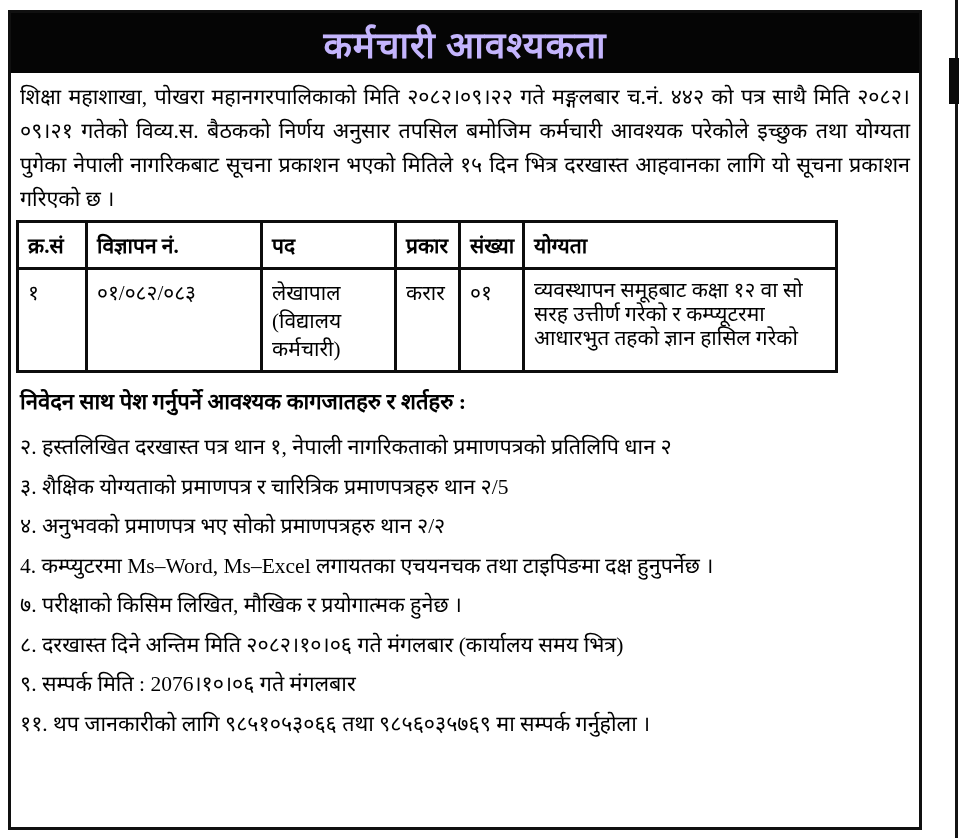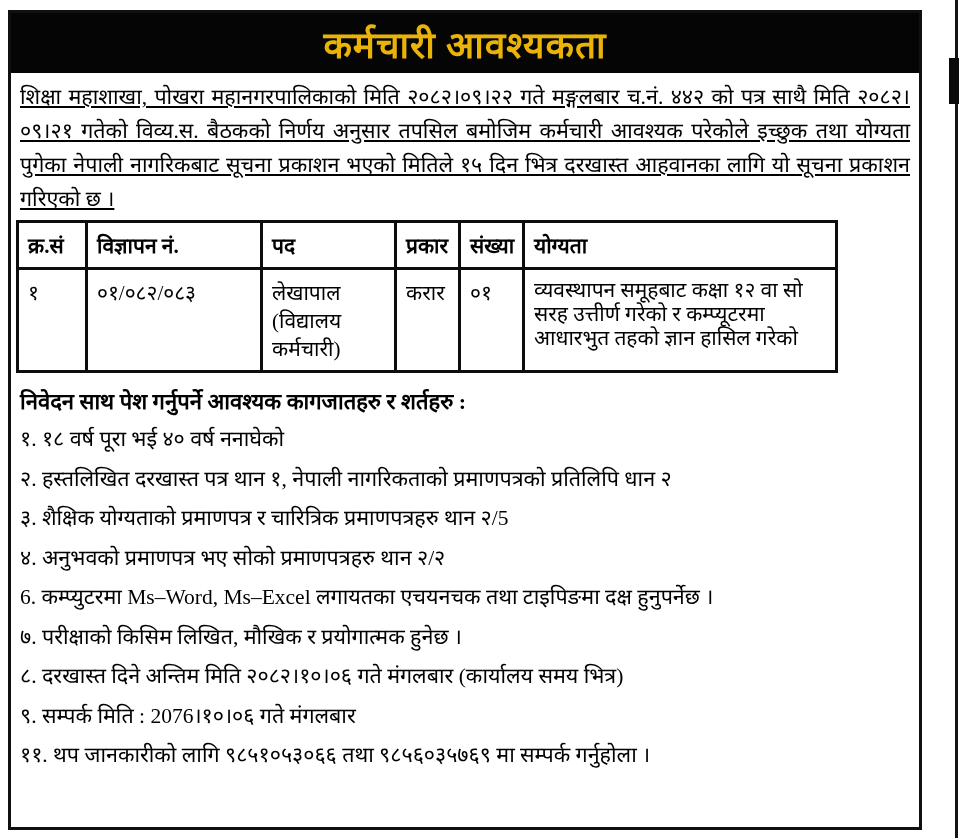--- a/index.html
+++ b/index.html
@@ -8,36 +8,36 @@
   .canvas { position:relative; width:961px; height:838px; background:#fff; }
 
   
   .edge-line  { position:absolute; left:955px; top:0; width:3px; height:838px; background:#141414; }
   .edge-patch { position:absolute; left:949px; top:58px; width:10px; height:46px; background:#0a0a0a; }
 
   
   .doc { position:absolute; left:8px; top:10px; width:914px; height:820px;
          border:3px solid #101010; background:#fff; }
 
-  .title-band { height:60px; background:#050505; color:#eab308; display:flex;
+  .title-band { height:60px; background:#050505; color:#c4b5fd; display:flex;
                 align-items:center; justify-content:center;
                 font-size:37px; font-weight:bold; letter-spacing:1px; }
 
-  .intro { margin:7px 9px 4px 9px; font-size:21.5px; line-height:34px; text-align:justify;text-decoration:underline; }
+  .intro { margin:7px 9px 4px 9px; font-size:21.5px; line-height:34px; text-align:justify; }
 
   table.vacancy { border-collapse:collapse; margin:3px 5px 0 5px; width:822px;
                   font-size:21px; table-layout:fixed; }
   table.vacancy th, table.vacancy td { border:3px solid #0d0d0d; padding:8px 9px;
                   vertical-align:top; text-align:left; font-size:21px; }
   table.vacancy th { font-weight:bold; height:46px; }
   td.qual { text-align:justify; line-height:24px; }
   .col-sn{width:69px}.col-ad{width:175px}.col-post{width:134px}
   .col-type{width:64px}.col-num{width:64px}.col-qual{width:auto}
 
-  .req-heading { margin:12px 9px 8px 9px; font-weight:bold; font-size:22px; }
+  .req-heading { margin:12px 9px 16px 9px; font-weight:bold; font-size:22px; }
   .req-list { margin:0 9px; list-style:none; }
   .req-list li { font-size:21.5px; margin-bottom:10.5px; white-space:nowrap; }
 </style>
 </head>
 <body>
 
 <div class="canvas">
 
   <div class="edge-line"></div>
   <div class="edge-patch"></div>
@@ -75,25 +75,24 @@
         <td>करार</td>
         <td>०१</td>
         <td class="qual">व्यवस्थापन समूहबाट कक्षा १२ वा सो सरह उत्तीर्ण गरेको र कम्प्यूटरमा आधारभुत तहको ज्ञान हासिल गरेको</td>
       </tr>
     </tbody>
       </table>
 
     <div class="req-heading">निवेदन साथ पेश गर्नुपर्ने आवश्यक कागजातहरु र शर्तहरु :</div>
 
     <ul class="req-list">
-      <li>१. १८ वर्ष पूरा भई ४० वर्ष ननाघेको</li>
       <li>२. हस्तलिखित दरखास्त पत्र थान १, नेपाली नागरिकताको प्रमाणपत्रको प्रतिलिपि धान २</li>
       <li>३. शैक्षिक योग्यताको प्रमाणपत्र र चारित्रिक प्रमाणपत्रहरु थान २/5</li>
       <li>४. अनुभवको प्रमाणपत्र भए सोको प्रमाणपत्रहरु थान २/२</li>
-      <li>6. कम्प्युटरमा Ms–Word, Ms–Excel लगायतका एचयनचक तथा टाइपिङमा दक्ष हुनुपर्नेछ ।</li>
+      <li>4. कम्प्युटरमा Ms–Word, Ms–Excel लगायतका एचयनचक तथा टाइपिङमा दक्ष हुनुपर्नेछ ।</li>
       <li>७. परीक्षाको किसिम लिखित, मौखिक र प्रयोगात्मक हुनेछ ।</li>
       <li>८. दरखास्त दिने अन्तिम मिति २०८२।१०।०६ गते मंगलबार (कार्यालय समय भित्र)</li>
       <li>९. सम्पर्क मिति : 2076।१०।०६ गते मंगलबार</li>
       <li>११. थप जानकारीको लागि ९८५१०५३०६६ तथा ९८५६०३५७६९ मा सम्पर्क गर्नुहोला ।</li>
     </ul>
 
   </div>
 </div>
 
 </body></html>

